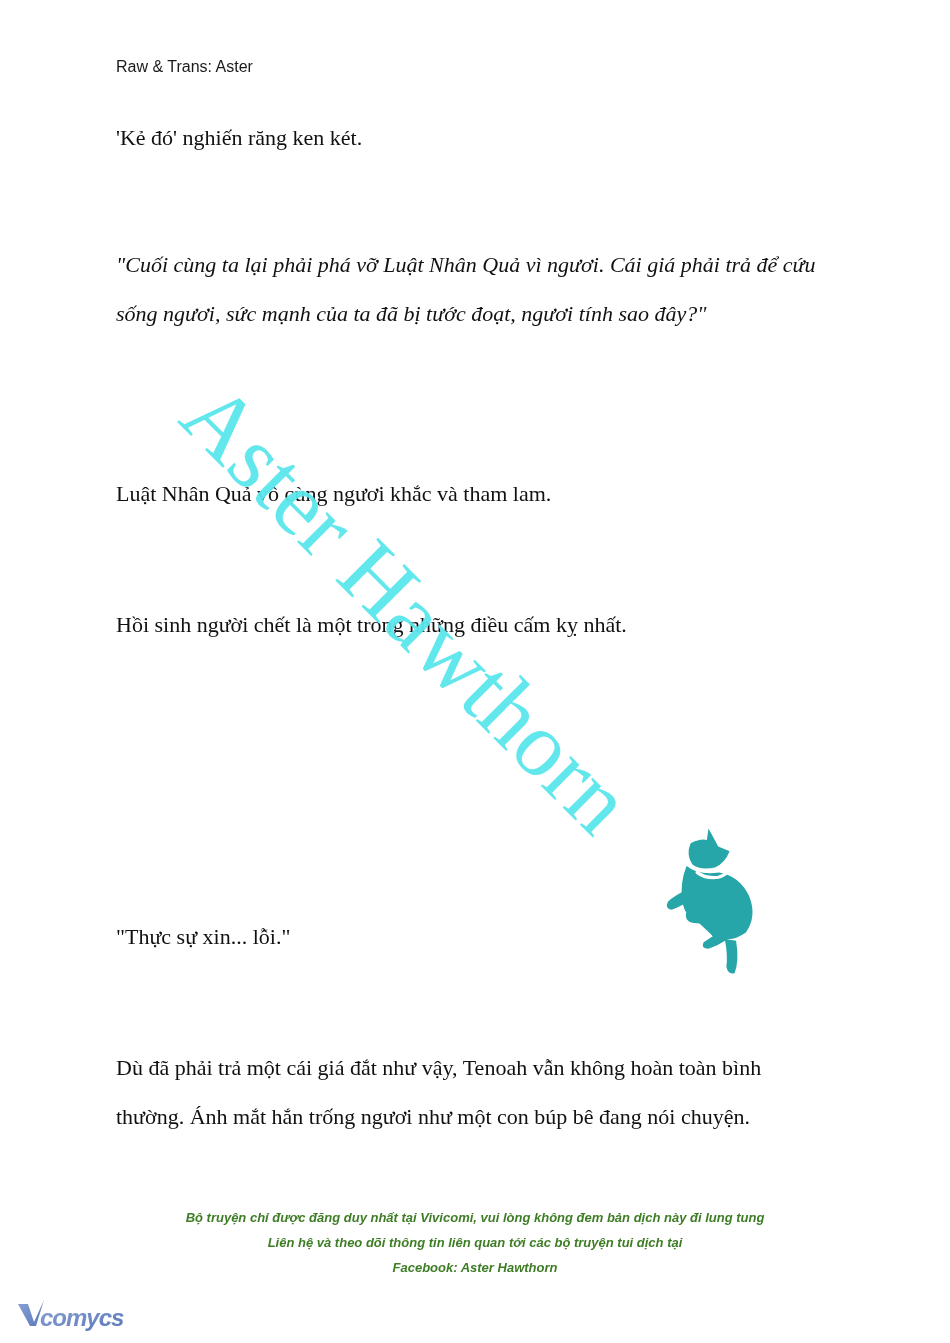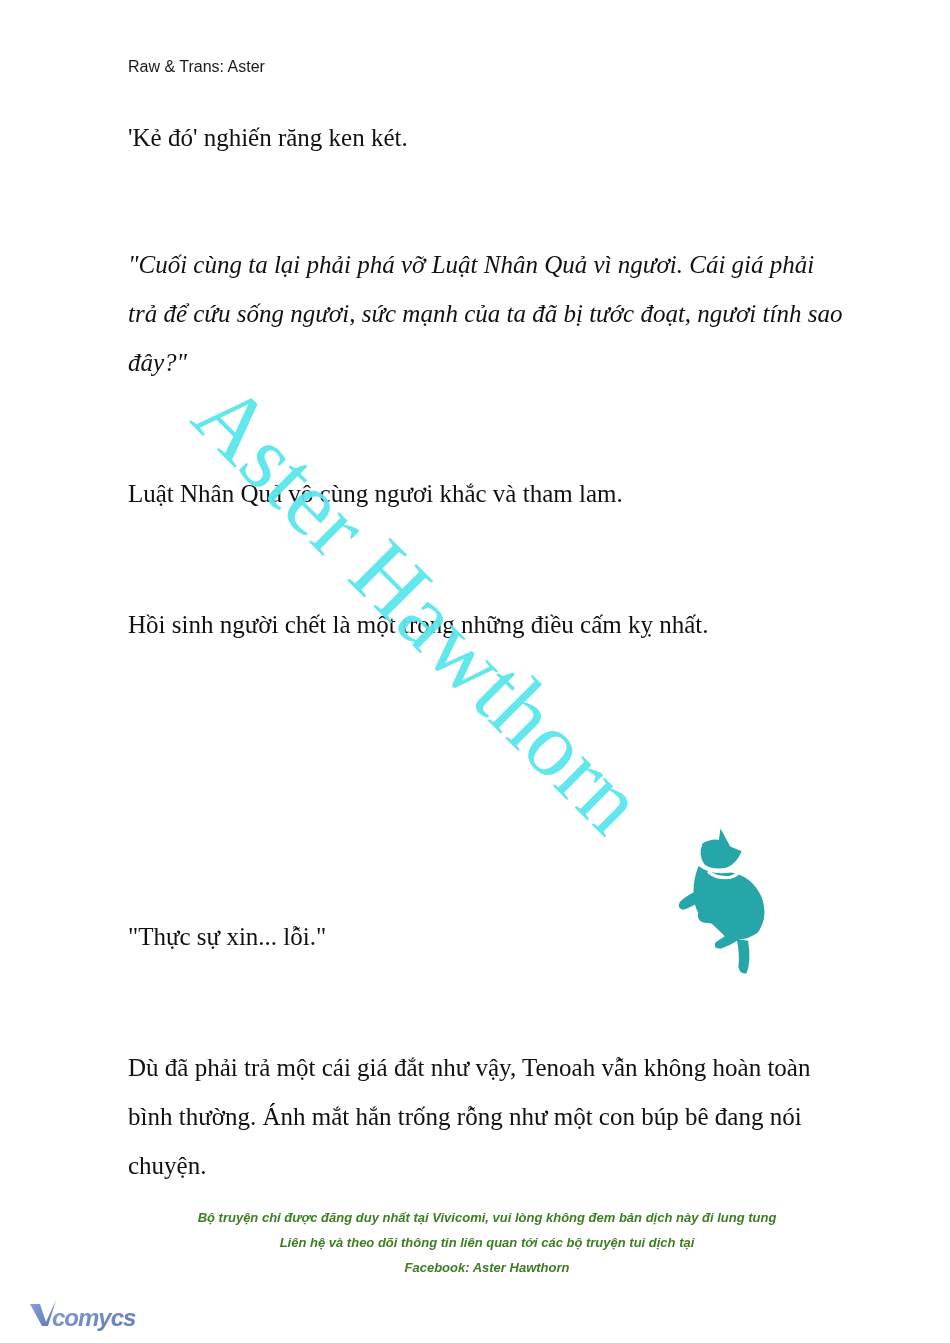--- a/index.html
+++ b/index.html
@@ -1,24 +1,24 @@
 <!DOCTYPE html>
 <html><head>
 <meta charset="utf-8">
 <style>
   html, body { margin: 0; padding: 0; background: #ffffff; }
   body { width: 950px; height: 1343px; position: relative; overflow: hidden; }
-  .page { position: absolute; left: 12px; top: 0; width: 924px; height: 1343px; background: #ffffff; }
+  .page { position: absolute; left: 0; top: 0; width: 924px; height: 1343px; background: #ffffff; }
   .header {
     position: absolute; left: 116px; top: 58px;
     font-family: "Liberation Sans", sans-serif; font-size: 16px; color: #1a1a1a;
   }
   .para {
     position: absolute; left: 116px; width: 720px;
-    font-family: "Liberation Serif", serif; font-size: 25px; color: #111111;
+    font-family: "Liberation Serif", serif; font-size: 22px; color: #111111;
     line-height: 49px; margin: 0;
   }
   .para.italic { font-style: italic; }
   .watermark {
     position: absolute; left: 42px; top: 562px;
     width: 730px; text-align: center;
     font-family: "Liberation Serif", serif; font-size: 92px; color: #5ae6ec;
     transform: rotate(45deg); transform-origin: center center;
     white-space: nowrap; opacity: 0.95; pointer-events: none; line-height: 1;
   }
@@ -35,21 +35,21 @@
 
 <div class="page">
 
   <div class="header">Raw &amp; Trans: Aster</div>
 
   <p class="para" style="top:113px;">'Kẻ đó' nghiến răng ken két.</p>
   <p class="para italic" style="top:240px;">"Cuối cùng ta lại phải phá vỡ Luật Nhân Quả vì ngươi. Cái giá phải trả để cứu sống ngươi, sức mạnh của ta đã bị tước đoạt, ngươi tính sao đây?"</p>
   <p class="para" style="top:469px;">Luật Nhân Quả vô cùng ngươi khắc và tham lam.</p>
   <p class="para" style="top:600px;">Hồi sinh người chết là một trong những điều cấm kỵ nhất.</p>
   <p class="para" style="top:912px;">"Thực sự xin... lỗi."</p>
-  <p class="para" style="top:1043px; width:712px;">Dù đã phải trả một cái giá đắt như vậy, Tenoah vẫn không hoàn toàn bình thường. Ánh mắt hắn trống rỗng như một con búp bê đang nói chuyện.</p>
+  <p class="para" style="top:1043px; width:712px;">Dù đã phải trả một cái giá đắt như vậy, Tenoah vẫn không hoàn toàn bình thường. Ánh mắt hắn trống ngươi như một con búp bê đang nói chuyện.</p>
 
   <div class="watermark">Aster Hawthorn</div>
 
   <svg class="cat" viewBox="0 0 160 200">
     <g fill="#26a6a8">
 
       <path d="M50 30 Q62 24 70 26 L72 12 L84 34 L98 40 Q92 55 80 60 Q62 64 52 56 Q44 44 50 30 Z"></path>
 
       <path d="M45 58 Q60 70 85 66 Q110 70 122 95 Q132 120 118 140 Q104 150 92 148 Q80 150 75 142 L60 128 Q44 122 40 104 Q36 80 45 58 Z"></path>
 

